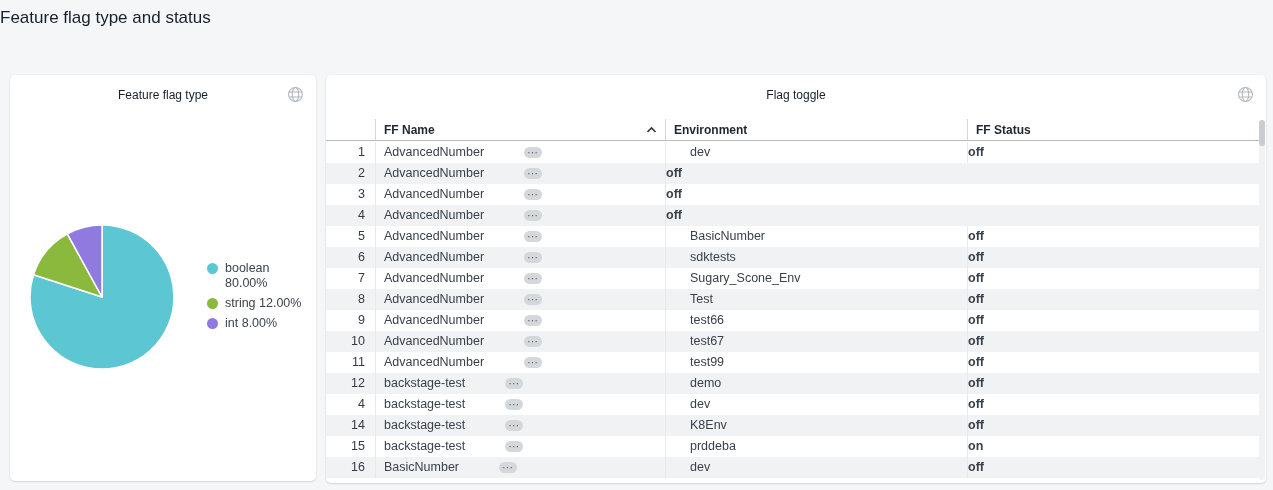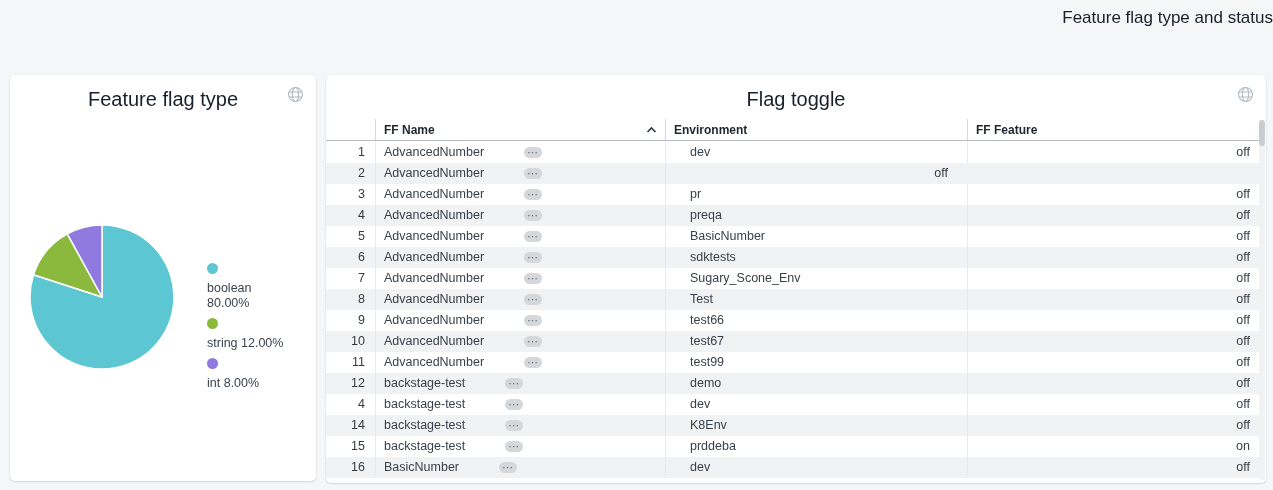--- a/index.html
+++ b/index.html
@@ -5,40 +5,40 @@
   * { box-sizing: border-box; }
   html,body { margin:0; padding:0; }
   body {
     width:1273px; height:490px; position:relative; overflow:hidden;
     background:#f5f6f8;
     font-family:"Liberation Sans", sans-serif;
     color:#39414a;
   }
   .page-title {
     position:absolute; top:8px; left:0; width:100%;
-    text-align:right; font-size:17px; font-weight:500; color:#17202b;
+    text-align:left; font-size:17px; font-weight:500; color:#17202b;
   }
   .card {
     position:absolute; background:#fff; border-radius:5px;
     box-shadow:0 1px 2px rgba(0,0,0,0.12), 0 0 0 1px rgba(0,0,0,0.02);
   }
   #pie-card { left:10px; top:75px; width:306px; height:406px; }
   #table-card { left:326px; top:75px; width:940px; height:408px; overflow:hidden; }
   .panel-title {
     position:absolute; top:13px; left:0; width:100%;
-    text-align:center; font-size:20px; font-weight:500; color:#17202b;
+    text-align:center; font-size:12px; font-weight:500; color:#17202b;
   }
   .globe-btn {
     position:absolute; top:11px; right:12px; width:17px; height:17px;
     cursor:pointer; background:none; border:none; padding:0;
   }
   
   #pie-svg { position:absolute; left:12px; top:142px; }
   #pie-legend { position:absolute; left:197px; top:186px; }
-  .legend-item { display:flex; gap:7px; margin-bottom:5px;flex-direction:column; }
+  .legend-item { display:flex; gap:7px; margin-bottom:5px; }
   .legend-swatch { width:11px; height:11px; border-radius:50%; flex:0 0 11px; margin-top:2px; }
   .legend-label { font-size:12.5px; line-height:15px; color:#3b434c; white-space:pre-line; width:92px; }
   
   .thead {
     position:absolute; top:44px; left:0; width:934px; height:22px;
     display:flex; border-bottom:1px solid #b8bcc1; background:#fff;
   }
   .th {
     font-size:12px; font-weight:bold; color:#1f262e;
     display:flex; align-items:center; padding:0 8px;
@@ -52,21 +52,21 @@
   .tr { display:flex; height:21px; background:#fff; cursor:pointer; }
   .tr.even { background:#f1f2f4; }
   .td {
     font-size:12.5px; color:#39414a; line-height:21px;
     overflow:hidden; white-space:nowrap;
   }
   .td + .td { border-left:1px solid #e7e9ea;gap:40px; }
   .td-num { width:49px; text-align:right; padding-right:10px; color:#333a42; }
   .td-name { width:290px; padding-left:8px; display:flex; align-items:center; gap:6px; }
   .td-env { width:302px; padding-left:24px; }
-  .td-status { width:293px; text-align:right; padding-right:10px; }
+  .td-status { width:293px; padding-right:10px;font-weight:bold; }
   .pill {
     display:inline-flex; align-items:center; justify-content:center;
     background:#d5d8db; color:#5f646b; border-radius:7px;
     min-width:17px; height:11px; font-size:11px; line-height:9px;
     letter-spacing:1px; padding:0 3px; cursor:pointer;
   }
   .scrollbar {
     position:absolute; right:1px; top:45px; bottom:3px; width:6px;
     background:#f1f2f3; border-radius:3px;
   }
@@ -128,21 +128,21 @@
     <div class="th col-name">
       <span>FF Name</span>
       <svg width="11" height="8" viewBox="0 0 11 8">
         <polyline points="1.5,6 5.5,2 9.5,6" fill="none" stroke="#2f3640" stroke-width="1.6"></polyline>
       </svg>
     </div>
     <div class="th col-env">
       <span>Environment</span>
     </div>
     <div class="th col-status">
-      <span>FF Feature</span>
+      <span>FF Status</span>
     </div>
   </div>
 
   <div class="tbody">
       <div class="tr">
     <div class="td td-num">1</div>
     <div class="td td-name">
       <span>AdvancedNumber</span>
       <span class="pill">⋯</span>
     </div>
@@ -156,30 +156,28 @@
       <span class="pill">⋯</span>
     </div>
     <div class="td td-status">off</div>
   </div>
       <div class="tr">
     <div class="td td-num">3</div>
     <div class="td td-name">
       <span>AdvancedNumber</span>
       <span class="pill">⋯</span>
     </div>
-    <div class="td td-env">pr</div>
     <div class="td td-status">off</div>
   </div>
       <div class="tr even">
     <div class="td td-num">4</div>
     <div class="td td-name">
       <span>AdvancedNumber</span>
       <span class="pill">⋯</span>
     </div>
-    <div class="td td-env">preqa</div>
     <div class="td td-status">off</div>
   </div>
       <div class="tr">
     <div class="td td-num">5</div>
     <div class="td td-name">
       <span>AdvancedNumber</span>
       <span class="pill">⋯</span>
     </div>
     <div class="td td-env">BasicNumber</div>
     <div class="td td-status">off</div>

